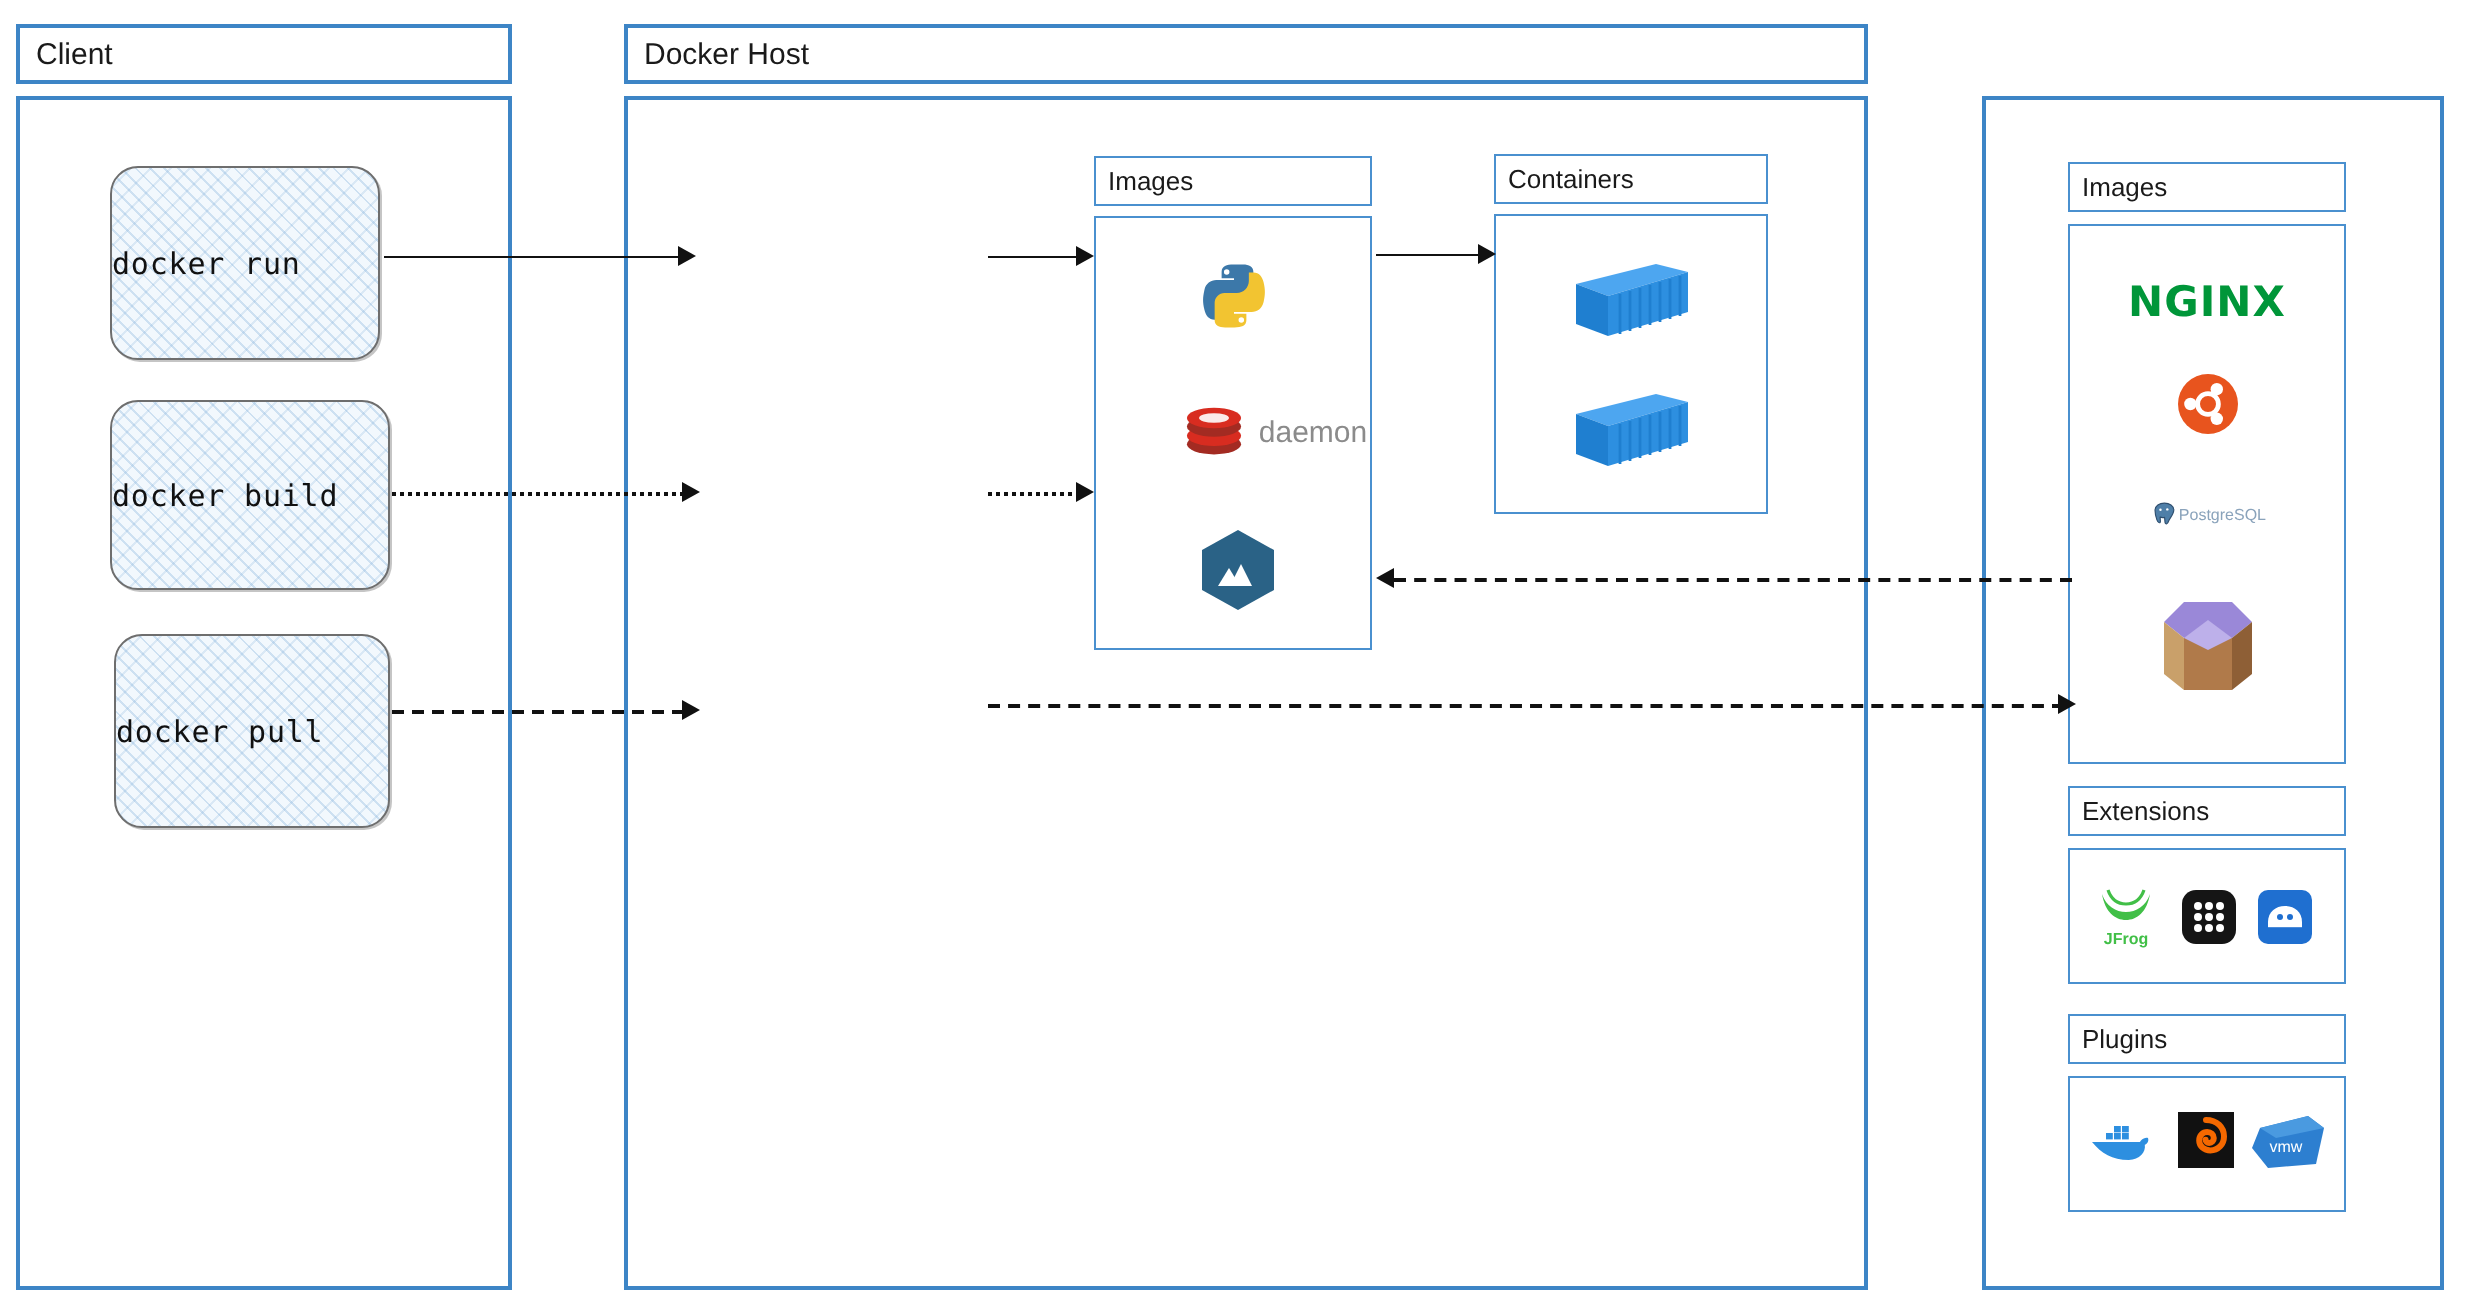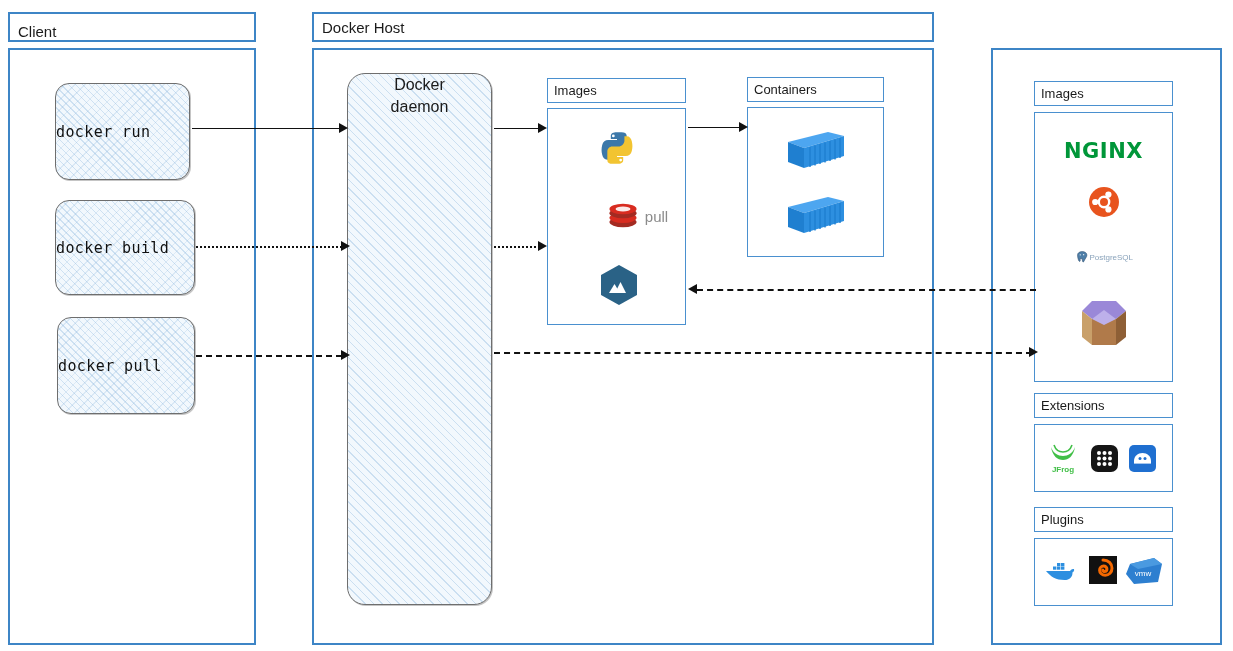--- a/index.html
+++ b/index.html
@@ -64,44 +64,40 @@
   
   .logo{position:absolute;display:flex;align-items:center;justify-content:center;}
   .logo svg{display:block;}
   .wordmark{font-size:11px;color:#7a7a7a;font-family:"Liberation Sans",sans-serif;}
 </style>
 </head>
 <body>
 
 <div class="stage">
 
-  <div class="panel-label" style="left:8px;top:12px;width:248px;height:30px;align-items:flex-end;">
+  <div class="panel-label" style="left:8px;top:12px;width:248px;height:30px;">
     <span>Client</span>
   </div>
   <div class="panel-body" style="left:8px;top:48px;width:248px;height:597px;"></div>
 
   <div class="sketch" style="left:55px;top:83px;width:135px;height:97px;">
     <span class="cmd">docker run</span>
   </div>
   <div class="sketch" style="left:55px;top:200px;width:140px;height:95px;">
     <span class="cmd">docker build</span>
   </div>
   <div class="sketch" style="left:57px;top:317px;width:138px;height:97px;">
     <span class="cmd">docker pull</span>
   </div>
 
   <div class="panel-label" style="left:312px;top:12px;width:622px;height:30px;">
     <span>Docker Host</span>
   </div>
   <div class="panel-body" style="left:312px;top:48px;width:622px;height:597px;"></div>
 
-  <div class="sketch daemon" style="left:347px;top:73px;width:145px;height:532px;">
-    <span>Docker</span>
-    <span>daemon</span>
-  </div>
 
   <div class="sub-label" style="left:547px;top:78px;width:139px;height:25px;">
     <span>Images</span>
   </div>
   <div class="sub-body" style="left:547px;top:108px;width:139px;height:217px;"></div>
 
   <div class="logo" style="left:597px;top:128px;width:40px;height:40px;">
     <svg width="36" height="36" viewBox="0 0 64 64">
       <path d="M31.5 4c-6 0-10.5 1.6-10.5 6.4v5.8h11v1.6H16.3c-5 0-9.3 3-10.6 8.8-1.5 6.6-1.6 10.7 0 17.6 1.2 5.2 4 8.8 9 8.8h4.1v-7.6c0-5.7 4.9-10.7 10.7-10.7h11c4.8 0 8.7-4 8.7-8.8V10.4C49.2 5.8 45.4 4 40 4h-8.5zm-6 4.2a2.4 2.4 0 1 1 0 4.9 2.4 2.4 0 0 1 0-4.9z" fill="#3c78a9"></path>
       <path d="M32.5 60c6 0 10.5-1.6 10.5-6.4v-5.8H32v-1.6h15.7c5 0 9.3-3 10.6-8.8 1.5-6.6 1.6-10.7 0-17.6-1.2-5.2-4-8.8-9-8.8h-4.1v7.6c0 5.7-4.9 10.7-10.7 10.7h-11c-4.8 0-8.7 4-8.7 8.8v15.5C14.8 58.2 18.6 60 24 60h8.5zm6-4.2a2.4 2.4 0 1 1 0-4.9 2.4 2.4 0 0 1 0 4.9z" fill="#f2c431"></path>
@@ -109,21 +105,21 @@
   </div>
 
   <div class="logo" style="left:588px;top:200px;width:100px;height:32px;">
     <svg width="30" height="28" viewBox="0 0 32 30">
       <ellipse cx="16" cy="21.5" rx="14.5" ry="5.5" fill="#a32b22"></ellipse>
       <ellipse cx="16" cy="17" rx="14.5" ry="5.5" fill="#d82c20"></ellipse>
       <ellipse cx="16" cy="12" rx="14.5" ry="5.5" fill="#a32b22"></ellipse>
       <ellipse cx="16" cy="7.5" rx="14.5" ry="5.5" fill="#d82c20"></ellipse>
       <ellipse cx="16" cy="7.5" rx="8" ry="2.6" fill="#fff" opacity=".9"></ellipse>
     </svg>
-    <span class="wordmark" style="font-size:15px;color:#8b8b8b;margin-left:7px;">pull</span>
+    <span class="wordmark" style="font-size:15px;color:#8b8b8b;margin-left:7px;">daemon</span>
   </div>
 
   <div class="logo" style="left:598px;top:263px;width:42px;height:44px;">
     <svg width="40" height="42" viewBox="0 0 40 42">
       <polygon points="20,1 38,11 38,31 20,41 2,31 2,11" fill="#2a6286"></polygon>
       <path d="M16 29 L21.5 18 L27 29 Z" fill="#fff"></path>
       <path d="M10 29 L15.5 20 L21 29 Z" fill="#fff"></path>
     </svg>
   </div>
 

